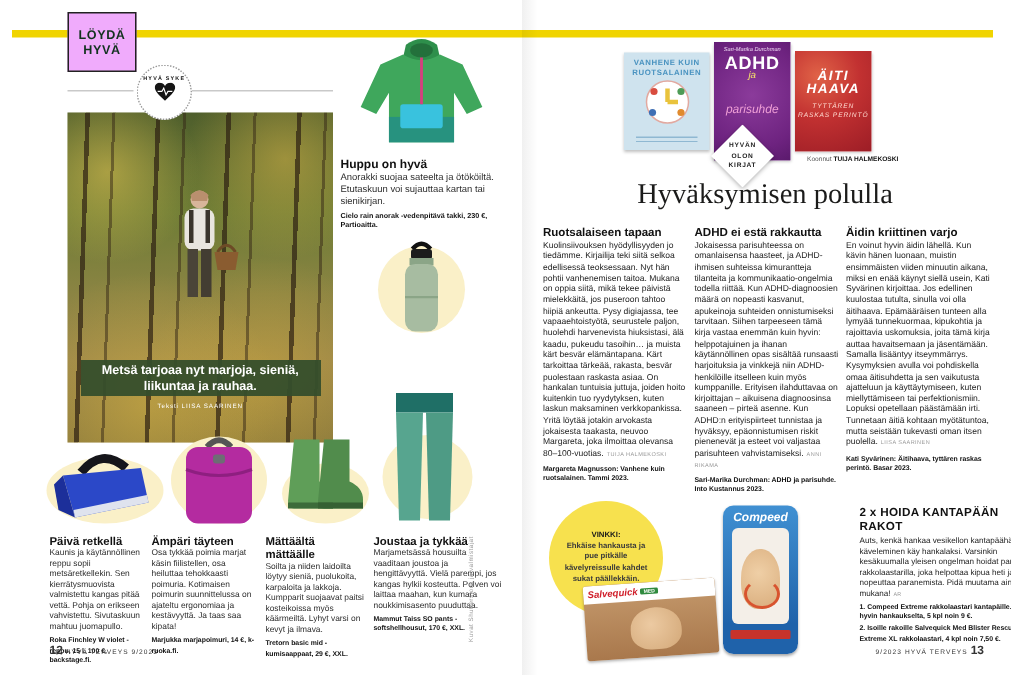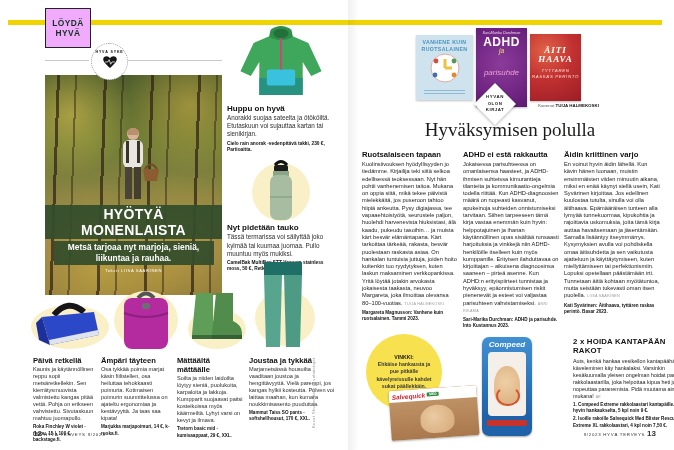--- a/index.html
+++ b/index.html
@@ -58,21 +58,21 @@
   .book1 .t{font-size:5.2px;font-weight:700;color:#4a93c0;letter-spacing:.4px;margin-top:4px;line-height:1.25;}
   .book1 .lines{height:5px;margin:2px 8px 0;background:repeating-linear-gradient(180deg,#8fb8d2 0 1px,transparent 1px 3px);}
   .book2{left:476px;top:28px;width:51px;height:79px;text-align:center;color:#fff;
     background:radial-gradient(circle at 50% 45%, #8b3b9b 0%, #6e2380 70%, #5a1a6c 100%);}
   .book2 .auth{font-size:3.8px;font-style:italic;color:#f0d9f5;margin-top:3px;}
   .book2 .t1{font-size:12px;font-weight:800;letter-spacing:.5px;line-height:1;margin-top:1px;}
   .book2 .t2{font-size:6.5px;font-style:italic;color:#f5e06a;line-height:1;}
   .book2 .t3{font-size:8px;font-style:italic;color:#ef9fd6;line-height:1;margin-top:14px;}
   .book3{left:530px;top:34px;width:51px;height:67px;text-align:center;color:#fff;
     background:radial-gradient(circle at 30% 25%, #e06347 0%, #c23131 45%, #9c1d26 100%);}
-  .book3 .t1{font-size:9px;font-style:italic;font-weight:700;line-height:1.05;margin-top:12px;letter-spacing:1px;font-family:Liberation Serif, serif;}
+  .book3 .t1{font-size:9px;font-style:italic;font-weight:700;line-height:1.05;margin-top:12px;letter-spacing:1px;}
   .book3 .t2{font-size:4.4px;font-style:italic;margin-top:3px;letter-spacing:.6px;line-height:1.4;color:#ffd9cf;}
   .diamond-wrap{position:absolute;left:474px;top:83px;width:42px;height:42px;z-index:3;
     filter:drop-shadow(0 1px 1.5px rgba(0,0,0,.3));}
   .diamond{width:100%;height:100%;background:#fff;clip-path:polygon(50% 0,100% 50%,50% 100%,0 50%);
     display:flex;flex-direction:column;align-items:center;justify-content:center;
     font-size:4.4px;font-weight:700;letter-spacing:.5px;color:#222;line-height:1.5;}
   .compiled{position:absolute;left:538px;top:103px;font-size:4.4px;color:#555;}
   .compiled b{color:#111;}
   .rp-heading{position:absolute;left:360px;width:300px;top:119px;text-align:center;
     font-family:"Liberation Serif",serif;font-size:19px;color:#1b1b1a;}
@@ -141,21 +141,20 @@
           <rect x="18" y="15" width="20" height="28" rx="6" fill="#e9e5df"></rect>
           <rect x="21" y="16" width="3" height="22" fill="#3a342c"></rect>
           <rect x="32" y="16" width="3" height="22" fill="#3a342c"></rect>
           <rect x="20" y="42" width="7" height="32" fill="#4a4438"></rect>
           <rect x="29" y="42" width="7" height="32" fill="#433d32"></rect>
           <path d="M40 44 q6 -9 12 0" stroke="#6d4a26" stroke-width="2" fill="none"></path>
           <path d="M38 44 h16 l-2 12 h-12z" fill="#8a5c30"></path>
         </svg>
       </div>
       <div class="hero-text">
-        <div><span class="hero-title">HYÖTYÄ MONENLAISTA</span></div>
         <div><span class="hero-sub">Metsä tarjoaa nyt marjoja, sieniä, liikuntaa ja rauhaa.</span></div>
         <div class="hero-credit">Teksti LIISA SAARINEN</div>
       </div>
     </div>
 
     <div class="midcol">
       <div style="text-align:center;">
         <svg width="100" height="76" viewBox="0 0 106 80">
           <path d="M42 8 Q53 0 64 8 L66 17 Q53 23 40 17 Z" fill="#2e8f4b"></path>
           <ellipse cx="53" cy="12" rx="8" ry="5" fill="#23703b"></ellipse>
@@ -173,25 +172,20 @@
       <div class="bottle-wrap">
         <div class="circle-halo" style="left:1px;top:4px;width:58px;height:58px;"></div>
         <svg width="30" height="62" viewBox="0 0 30 62" style="position:relative;left:15px;z-index:1;">
           <path d="M9 6 Q15 -1 21 6" stroke="#111" stroke-width="3" fill="none"></path>
           <rect x="8" y="6" width="14" height="7" rx="2" fill="#1c1c1c"></rect>
           <rect x="7" y="12" width="16" height="5" fill="#8ba587"></rect>
           <rect x="4" y="16" width="22" height="45" rx="7" fill="#a7bca1"></rect>
           <line x1="4" y1="38" x2="26" y2="38" stroke="#8ba587" stroke-width="1.5"></line>
         </svg>
       </div>
-      <div>
-        <div class="item-title">Nyt pidetään tauko</div>
-        <div class="item-body">Tässä termarissa voi säilyttää joko kylmää tai kuumaa juomaa. Pullo muuntuu myös mukiksi.</div>
-        <div class="item-credit">CamelBak MultiBev STT Vacuum stainless moss, 50 €, Retkitukku.</div>
-      </div>
     </div>
 
     <div class="fig" style="left:28px;top:297px;width:84px;height:54px;">
       <div class="circle-halo" style="left:3px;top:8px;width:78px;height:44px;"></div>
       <svg width="80" height="52" viewBox="0 0 80 52">
         <path d="M26 18 Q40 1 56 15" stroke="#15151a" stroke-width="6" fill="none"></path>
         <path d="M14 20 L66 15 71 38 22 48 Z" fill="#2b48c8"></path>
         <path d="M14 20 L22 48 11 43 8 26Z" fill="#1c2f9a"></path>
         <path d="M22 48 L71 38 70 33 21 43Z" fill="#dfe3ee"></path>
       </svg>

